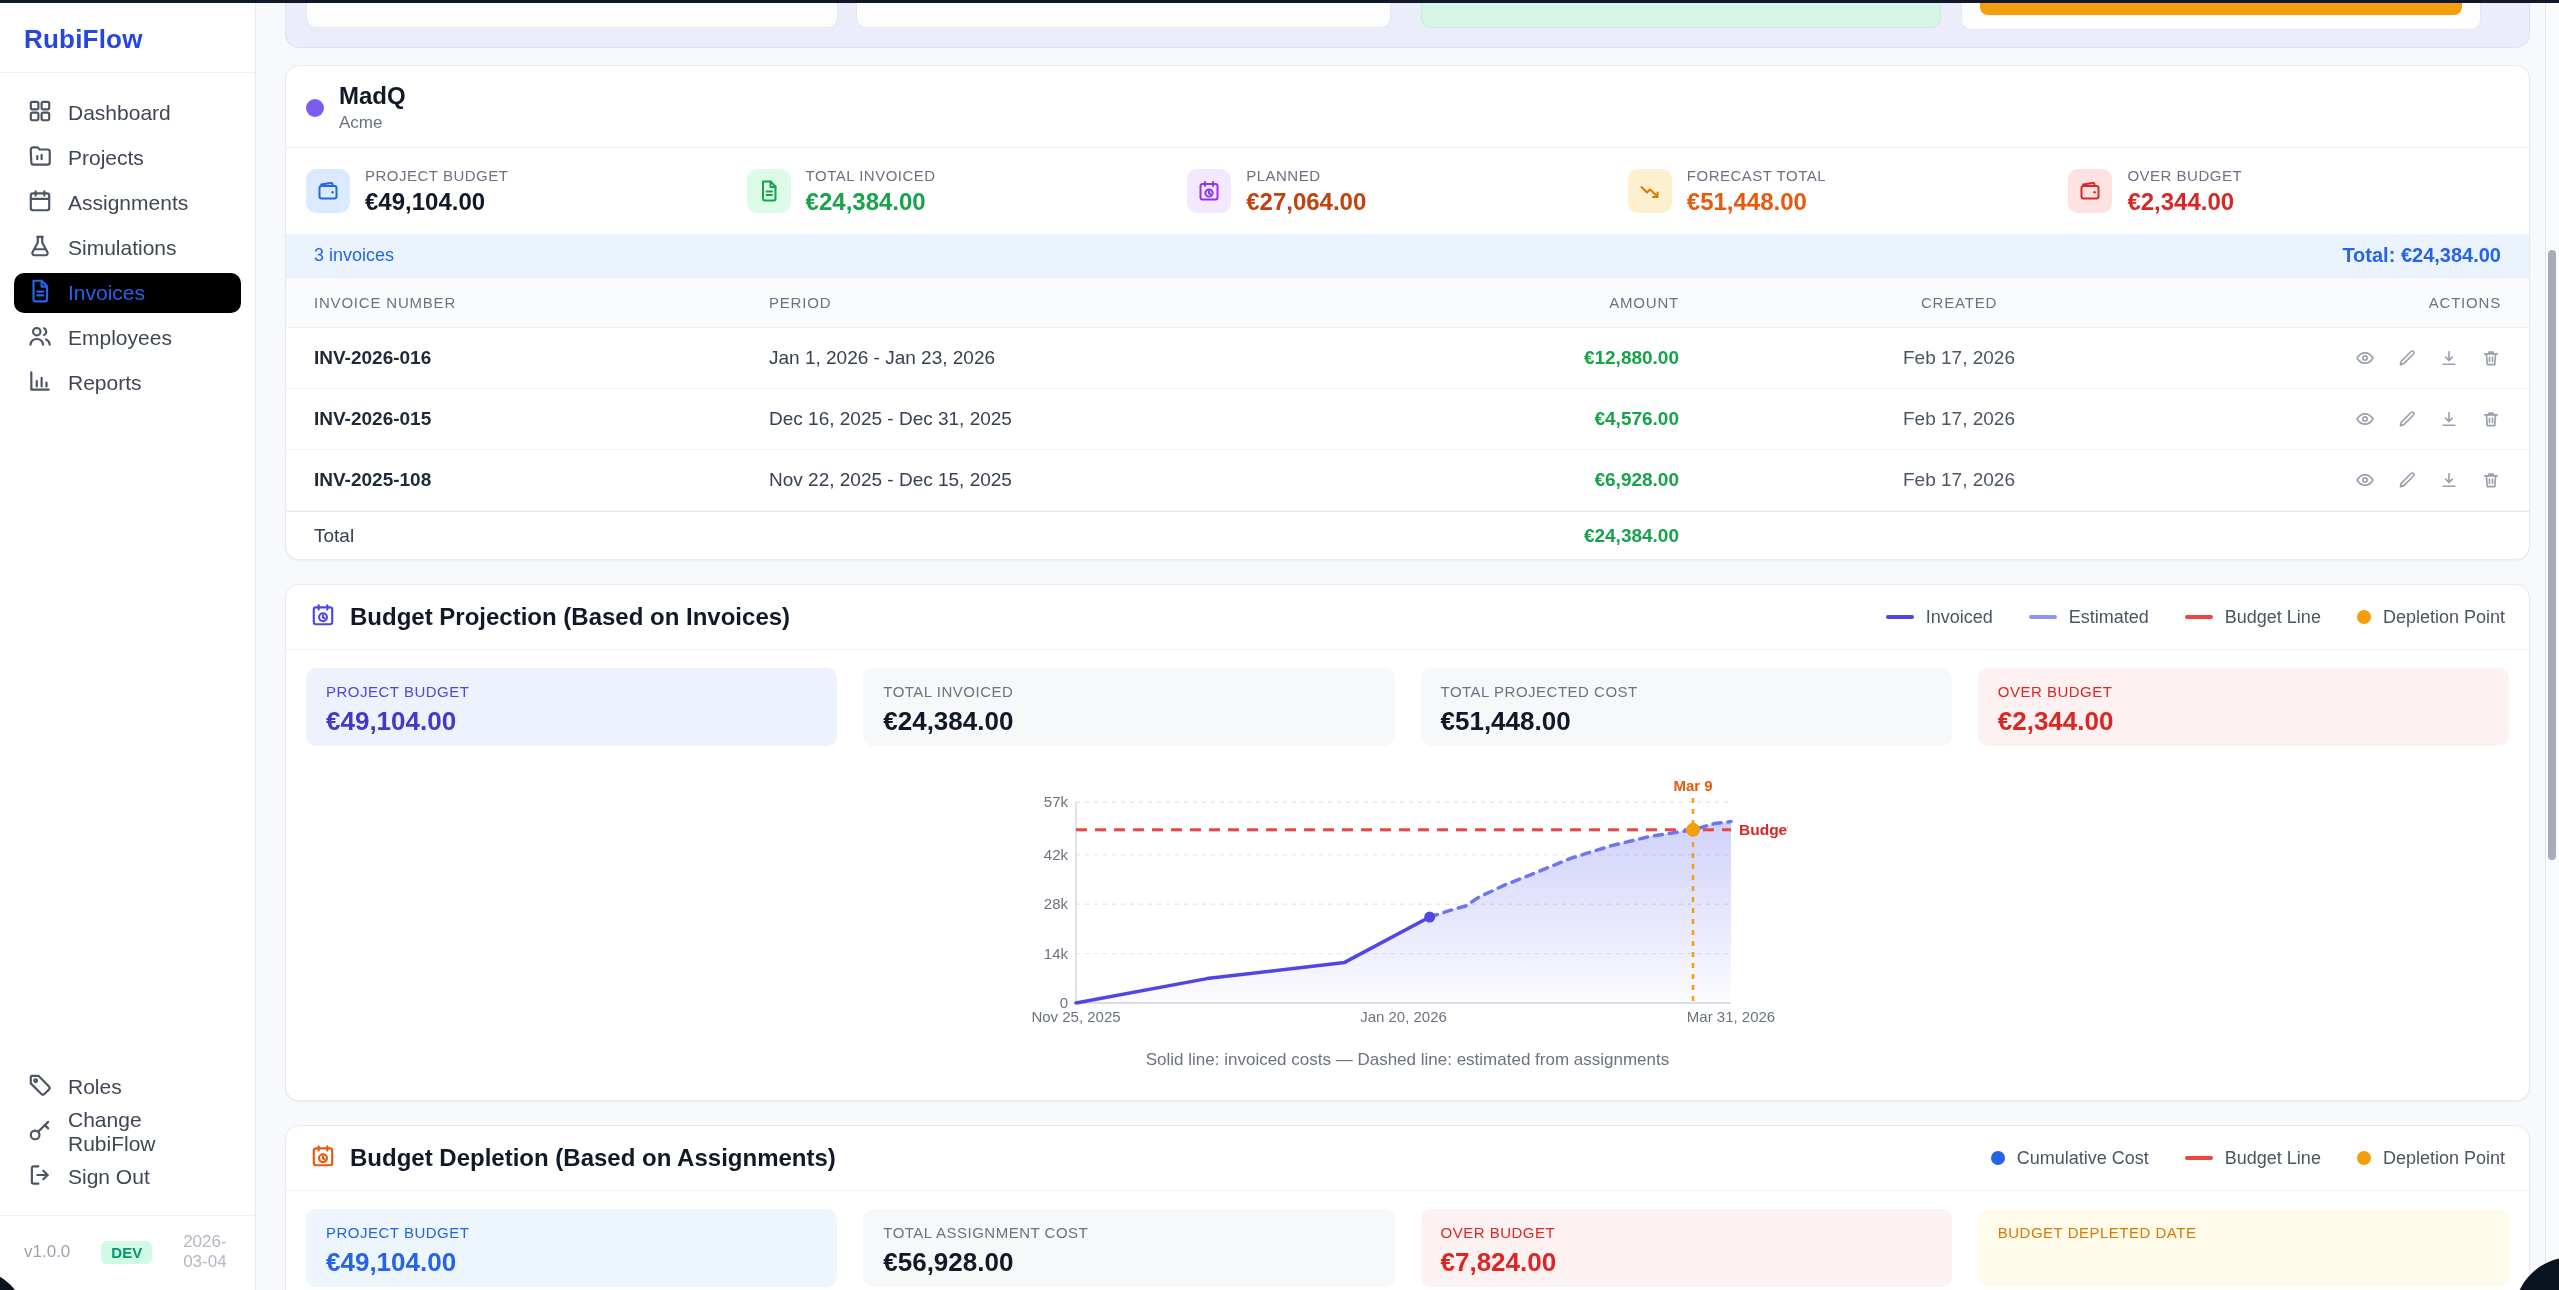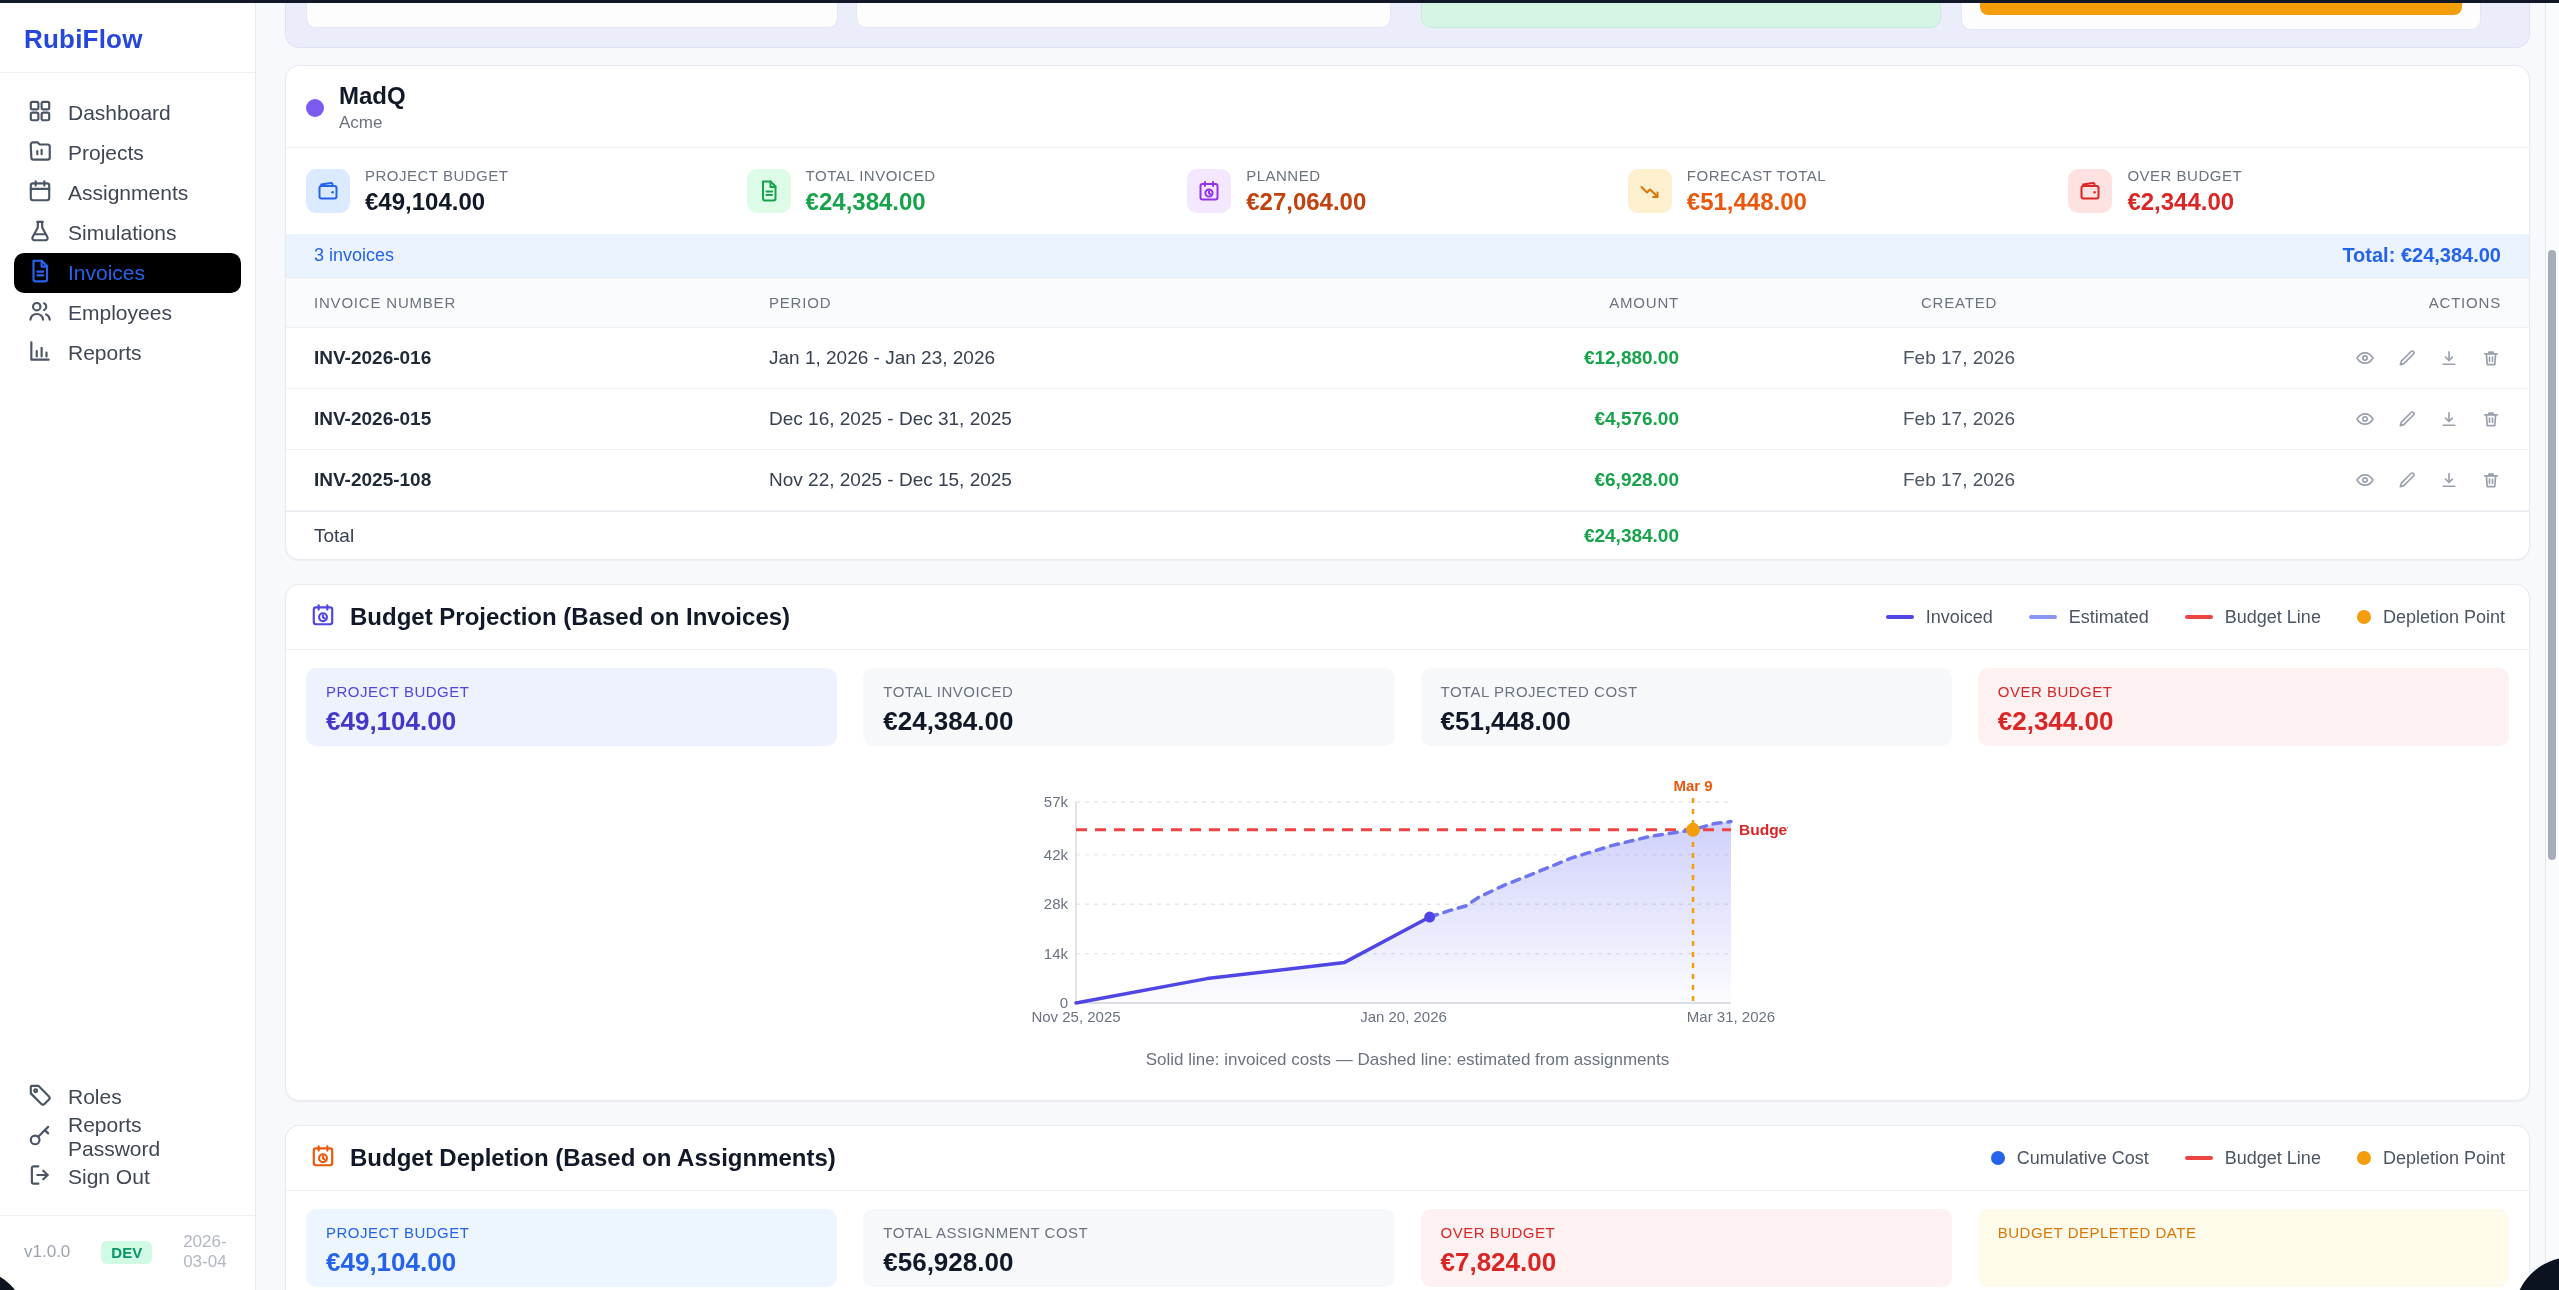--- a/index.html
+++ b/index.html
@@ -4,21 +4,21 @@
 <style>
   * { margin:0; padding:0; box-sizing:border-box; }
   html,body { width:2559px; height:1290px; overflow:hidden; }
   body { font-family:"Liberation Sans", sans-serif; background:#f7f9fc; position:relative; color:#111827; }
 
   .topstrip { position:absolute; left:0; top:0; width:2559px; height:3px; background:#111827; z-index:50; }
 
   
   .sidebar { position:absolute; left:0; top:0; bottom:0; width:256px; background:#ffffff; border-right:1px solid #e7eaf0; display:flex; flex-direction:column; z-index:5; }
   .brand { padding:24px 24px 17px 24px; border-bottom:1px solid #eef0f4; font-size:26px; font-weight:bold; color:#2546df; letter-spacing:.2px; }
-  .nav { padding:20px 14px 0 14px; display:flex; flex-direction:column; }
+  .nav { padding:20px 14px 0 14px; display:flex; flex-direction:column; gap:5px; }
   .nav-item { display:flex; align-items:center; gap:15px; height:40px; padding:0 13px; border-radius:10px; color:#3f4754; font-size:21px; cursor:pointer; }
   .nav-item svg { width:26px; height:26px; flex:0 0 auto; color:#4b5563; }
   .nav-item.active { background:#000000; color:#2563eb; font-weight:500; }
   .nav-item.active svg { color:#2563eb; }
   .sidebar .spacer { flex:1; }
   .nav.bottom { padding-bottom:10px; }
   .side-meta { border-top:1px solid #eef0f4; margin:8px 0 0 0; padding:16px 24px 18px 24px; display:flex; align-items:center; gap:31px; font-size:17px; color:#9ca3af; }
   .env-badge { background:#d1fae5; color:#059669; font-size:15px; font-weight:bold; padding:3px 10px; border-radius:6px; }
   .side-meta .date { margin-left:auto; color:#b2b8c2; }
 
@@ -168,21 +168,21 @@
             <circle cx="8" cy="8" r="1.3"></circle>
           </svg></span>
         <span>Roles</span>
       </div>
       <div class="nav-item">
         <span><svg width="26" height="26" viewBox="0 0 24 24" fill="none" stroke="currentColor" stroke-width="2" stroke-linecap="round" stroke-linejoin="round">
             <circle cx="7.5" cy="16.5" r="4"></circle>
             <path d="M10.3 13.7 19.5 4.5"></path>
             <path d="M16.5 7.5l3 3"></path>
           </svg></span>
-        <span>Reports Password</span>
+        <span>Change RubiFlow</span>
       </div>
       <div class="nav-item">
         <span><svg width="26" height="26" viewBox="0 0 24 24" fill="none" stroke="currentColor" stroke-width="2" stroke-linecap="round" stroke-linejoin="round">
             <path d="M10.5 4H6a1.5 1.5 0 0 0-1.5 1.5v13A1.5 1.5 0 0 0 6 20h4.5"></path>
             <path d="M15 8l4 4-4 4"></path>
             <path d="M9.5 12H19"></path>
           </svg></span>
         <span>Sign Out</span>
       </div>
     </nav>

